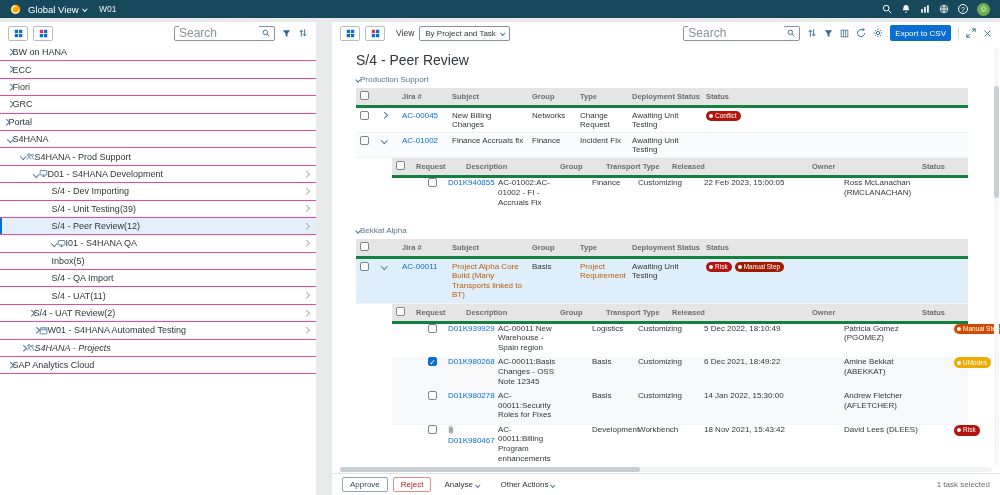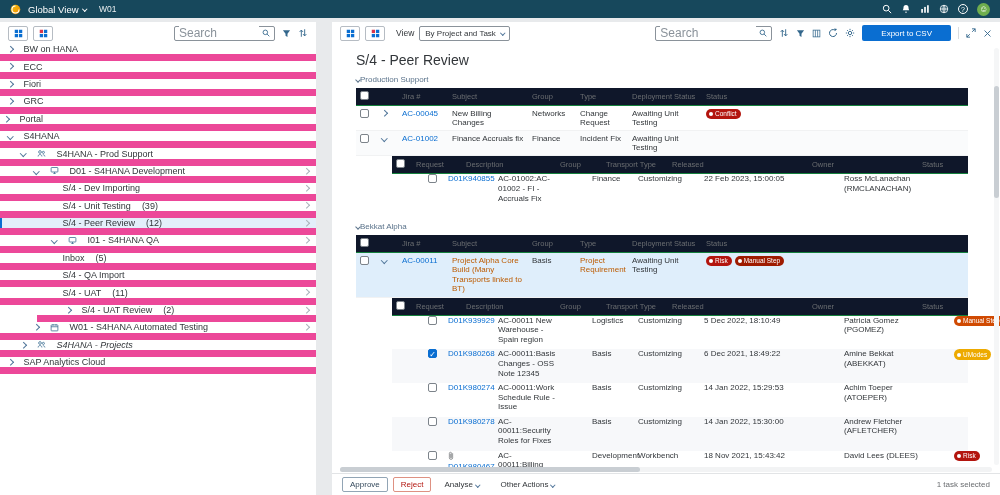--- a/index.html
+++ b/index.html
@@ -32,42 +32,42 @@
   
   .ptb { height:22px; display:flex; align-items:center; gap:5px; padding:0 8px; flex:none; background:#fff; }
   .mini-btn { width:20px; height:15px; border:1px solid #b6bcc3; border-radius:2px; background:#fff; display:inline-flex; align-items:center; justify-content:center; padding:0; cursor:pointer; }
   .searchbox { display:inline-flex; align-items:center; border:1px solid #8a929a; border-radius:2px; height:15px; background:#fff; padding:0 4px; gap:3px; }
   .searchbox input { border:none; outline:none; width:80px; font-size:12px; font-family:inherit; color:#32363a; }
   .searchbox input::placeholder { color:#8a929a; }
   .tool-ic { color:#33678c; display:inline-flex; cursor:pointer; }
   .rgroup { margin-left:auto; display:flex; align-items:center; gap:7px; }
   .view-label { font-size:8.5px; color:#32363a; margin-left:6px; }
   .select { display:inline-flex; align-items:center; gap:5px; border:1px solid #8a929a; border-radius:2px; height:15px; padding:0 5px; font-size:8px; background:#fff; cursor:pointer; }
-  .export-btn { background:#0a6ed1; color:#fff; border:none; border-radius:2px; height:16px; font-size:8px; padding:0 19px; font-family:inherit; cursor:pointer; }
+  .export-btn { background:#0a6ed1; color:#fff; border:none; border-radius:2px; height:16px; font-size:8px; padding:0 5px; font-family:inherit; cursor:pointer; }
   .vdiv { width:1px; height:12px; background:#d9dcdf; }
 
   
   .tree { flex:1; overflow:hidden; }
-  .trow { display:flex; align-items:center; gap:11px; height:17.4px; border-bottom:7px solid #ec4899; padding-right:8px; font-size:9px; color:#32363a; cursor:pointer; }
+  .trow { display:flex; align-items:center; gap:0; height:17.4px; border-bottom:1px solid #ec4899; padding-right:8px; font-size:9px; color:#32363a; cursor:pointer; }
   .trow.sel { background:#e3effa; box-shadow:inset 2px 0 0 #0a6ed1; }
   .ticon { display:inline-flex; }
   .tlabel { white-space:nowrap; }
   .tcount { white-space:nowrap; }
 
   
   .content { flex:1; padding:2px 22px 0 16px; overflow:hidden; }
   .page-title { font-size:14px; font-weight:400; color:#32363a; margin:6px 0 7px 8px; }
   .section { margin-bottom:9px; }
   .sec-head { display:flex; align-items:center; gap:0; margin:0 0 4px 8px; cursor:pointer; }
   .sec-title { font-size:8px; color:#5b738b; }
   .schev { width:4px; height:4px; border-color:#5b738b; }
 
   table { border-collapse:collapse; table-layout:fixed; }
   .ptable { width:612px; margin-left:8px; font-size:8px; color:#32363a; }
-  .ptable th, .ntable th { font-weight:400; font-size:7.5px; color:#6a6d70; text-align:left; padding:3px 4px; border-bottom:1px solid #15803d; white-space:nowrap; background:#0f172a; }
+  .ptable th, .ntable th { font-weight:700; font-size:7.5px; color:#6a6d70; text-align:left; padding:3px 4px; border-bottom:3px solid #15803d; white-space:nowrap; background:#e5e5e5; }
   .ptable td, .ntable td { padding:2.5px 4px; vertical-align:top; border-bottom:1px solid #f1f2f3; line-height:1.2; }
   tr.prow { cursor:pointer; }
   tr.prow.alt { background:#fafbfc; }
   tr.prow.hl { background:#dfeefb; }
   .accent { color:#bc5b00; }
   .cbcell { width:22px; }
   .expcell { padding-top:4px; }
   .child-wrap td { padding:0 0 5px 36px; border-bottom:none; }
   .ntable { width:576px; font-size:8px; }
   tr.crow.alt { background:#f7f8fa; }
@@ -274,21 +274,21 @@
         <div class="trow" style="padding-left: 47px;">
           <span class="chev hid"></span>
           <span class="tlabel">S/4 - QA Import</span>
         </div>
         <div class="trow" style="padding-left: 47px;">
           <span class="chev hid"></span>
           <span class="tlabel">S/4 - UAT</span>
           <span class="tcount">(11)</span>
           <span class="chev right nav"></span>
         </div>
-        <div class="trow" style="padding-left: 29px; margin-left: 37px;">
+        <div class="trow" style="padding-left: 29px;">
           <span class="chev right"></span>
           <span class="tlabel">S/4 - UAT Review</span>
           <span class="tcount">(2)</span>
           <span class="chev right nav"></span>
         </div>
         <div class="trow" style="padding-left: 34px;">
           <span class="chev right"></span>
           <span class="ticon">
             <svg viewBox="0 0 12 12" width="9" height="9" fill="none" stroke="#33678c" stroke-width="1">
               <rect x="1.5" y="2.5" width="9" height="8" rx="0.8"></rect>
@@ -581,30 +581,20 @@
                           <td>AC-00011:Basis Changes - OSS Note 12345</td>
                           <td>Basis</td>
                           <td>Customizing</td>
                           <td>6 Dec 2021, 18:49:22</td>
                           <td>Amine Bekkat (ABEKKAT)</td>
                           <td class="status-cell"><span class="badge" style="background: rgb(237, 170, 0);">
                               <span class="bdot"></span>
                               <span>UModes</span>
                             </span></td>
                         </tr>
-                        <tr class="crow">
-                          <td class="cbcell"><span class="cbx"></span></td>
-                          <td><a class="link">D01K980274</a></td>
-                          <td>AC-00011:Work Schedule Rule - Issue</td>
-                          <td>Basis</td>
-                          <td>Customizing</td>
-                          <td>14 Jan 2022, 15:29:53</td>
-                          <td>Achim Toeper (ATOEPER)</td>
-                          <td class="status-cell"></td>
-                        </tr>
                         <tr class="crow alt">
                           <td class="cbcell"><span class="cbx"></span></td>
                           <td><a class="link">D01K980278</a></td>
                           <td>AC-00011:Security Roles for Fixes</td>
                           <td>Basis</td>
                           <td>Customizing</td>
                           <td>14 Jan 2022, 15:30:00</td>
                           <td>Andrew Fletcher (AFLETCHER)</td>
                           <td class="status-cell"></td>
                         </tr>

